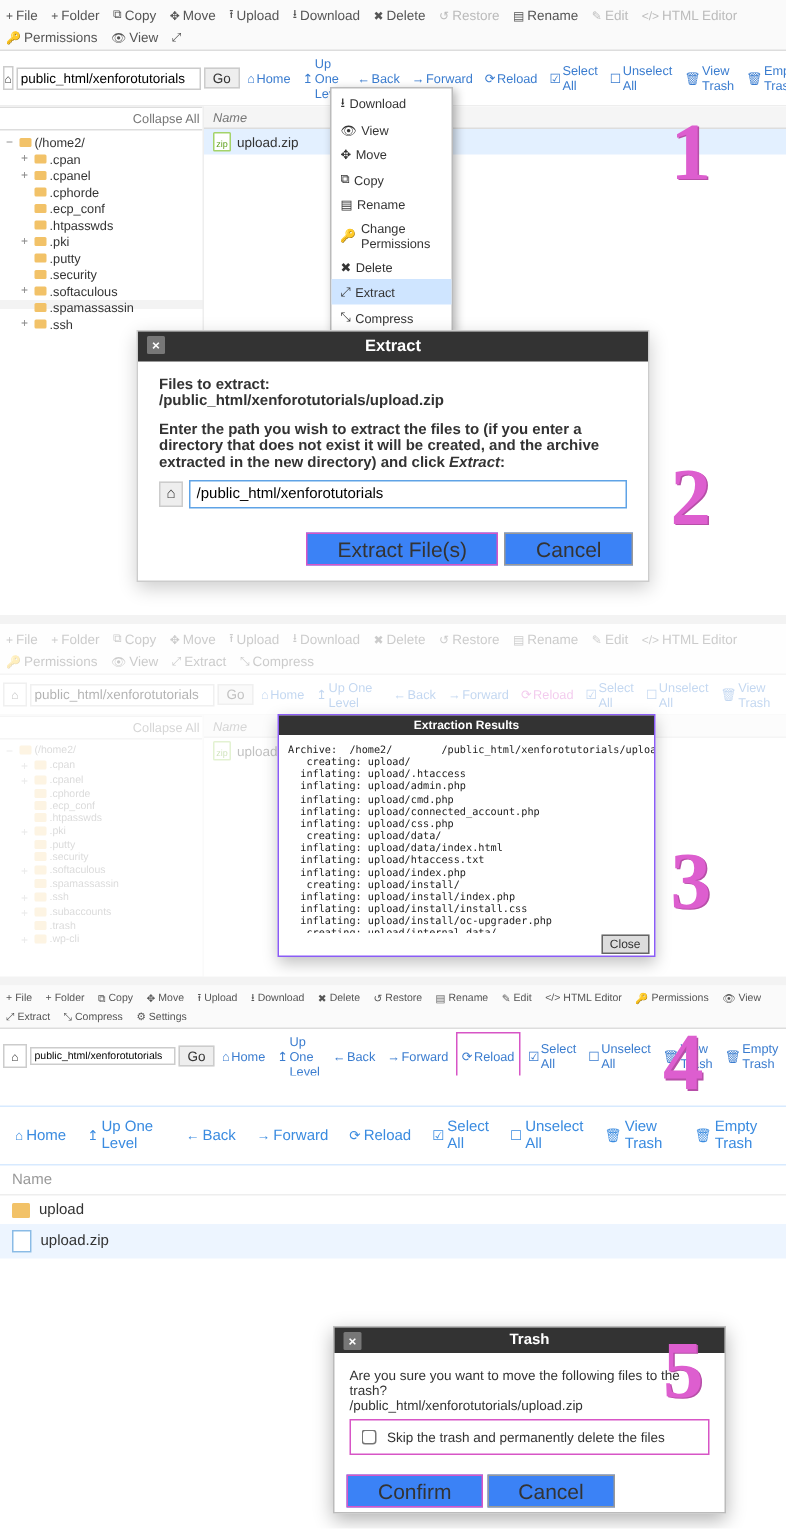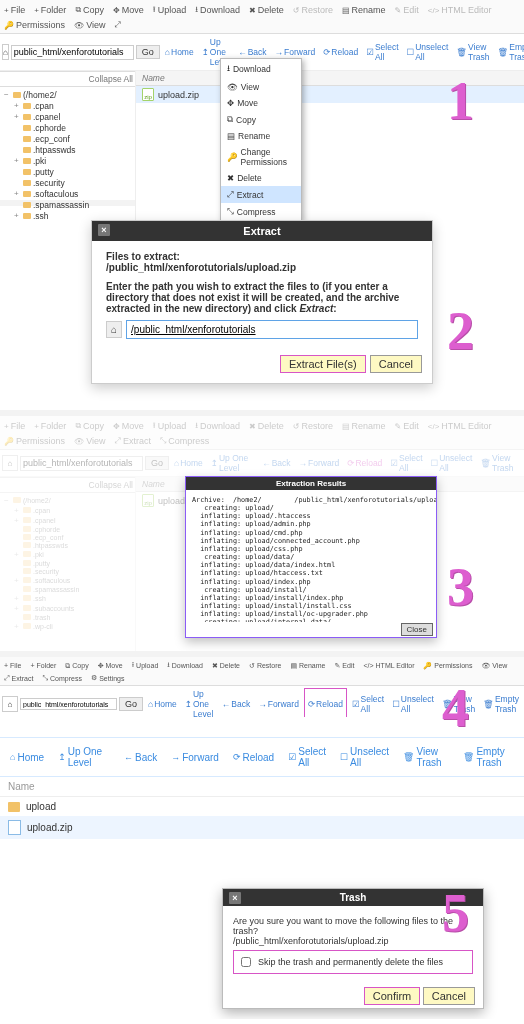--- a/index.html
+++ b/index.html
@@ -33,23 +33,23 @@
   .bignum { position:absolute; font-size:54px; font-family:"Times New Roman",serif; font-weight:bold; color:#dd5ecf; text-shadow:1px 1px 0 #b74ea8;}
   .mt { font-weight:bold; }
 
   
   .modal { background:#fff; border:1px solid #ccc; width:340px; margin:14px auto; box-shadow:0 4px 12px rgba(0,0,0,.2);}
   .modal .titlebar { background:#333; color:#fff; padding:4px; position:relative; text-align:center; font-weight:bold; font-size:11px;}
   .closex { position:absolute; left:6px; top:3px; background:#777; color:#fff; width:12px; height:12px; font-size:9px; line-height:12px; text-align:center; border-radius:1px;}
   .modal .body { padding:10px 14px; font-size:10px;}
   .inrow { display:flex; gap:4px; align-items:center; margin-top:6px;}
   .inrow .home { border:1px solid #ccc; padding:2px 4px; background:#eee;}
-  .inrow input { flex:1; border:1px solid #5fa3e6; padding:3px 4px; font-size:10px;text-decoration:underline;}
+  .inrow input { flex:1; border:1px solid #5fa3e6; padding:3px 4px; font-size:10px;}
   .btnrow { display:flex; justify-content:flex-end; gap:4px; padding:6px 10px 10px;}
-  .btn { border:1px solid #999; background:#fef9c3; padding:2px 8px; font-size:11px;}
+  .btn { border:1px solid #999; background:#3b82f6; padding:2px 20px; font-size:14px;}
   .btn.hl { border:1.5px solid #d755c6;}
   .sep { height:6px; background:#f3f3f3;}
 
   
   .faded { opacity:.3;}
   .resultsbox { position:absolute; left:185px; top:60px; width:250px; background:#fff; border:1px solid #8b5cf6; box-shadow:0 4px 10px rgba(0,0,0,.25); font-size:7.5px;}
   .resultsbox .titlebar2 { background:#333;color:#fff;text-align:center;padding:2px;font-size:8px;font-weight:bold;}
   .resultsbox pre { margin:0; padding:6px; font-family:monospace; white-space:pre; font-size:6.8px; line-height:1.2; color:#222; max-height:120px; overflow:hidden;}
   .resultsbox .ft { text-align:right; padding:3px;}
   .resultsbox .fb { border:1px solid #666; background:#ddd; padding:1px 5px; font-size:8px;text-align:right;}
@@ -65,21 +65,21 @@
   .flr .fic2 { width:12px; height:10px; background:#f2c268; border-radius:1px;}
   .flr .ficz { width:11px; height:13px; background:#fff; border:1px solid #8abbe6; position:relative;}
   .flr.sel { background:#edf5ff;}
 
   
   .trashmodal { position:absolute; right:40px; bottom:10px; width:260px; background:#fff; border:1px solid #bbb; box-shadow:0 4px 12px rgba(0,0,0,.3);}
   .trashmodal .tb { background:#333;color:#fff;text-align:center;padding:3px;font-weight:bold;font-size:10px; position:relative;}
   .trashmodal .tbody { padding:10px; font-size:9px;}
   .chkrow { border:1.5px solid #d755c6; padding:3px; margin-top:4px; display:flex; align-items:center; gap:4px;}
   .chkrow input { width:10px; height:10px;}
-  .brow { text-align:right; padding:6px 8px;}
+  .brow { padding:6px 8px;}
 </style>
 </head>
 <body>
 
 <div class="section" style="height:200px;">
   <div class="toolbar">
     <div class="tbtn">
         <span class="ic">+</span>
         <span>File</span>
       </div>

